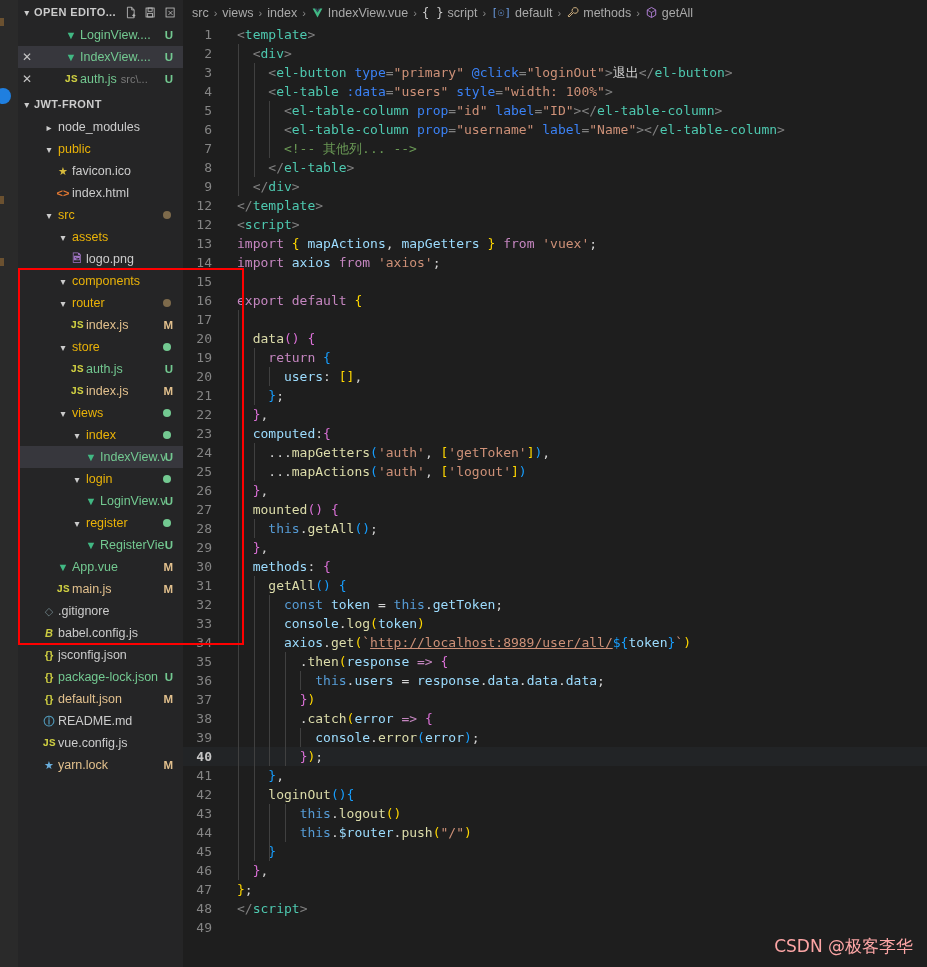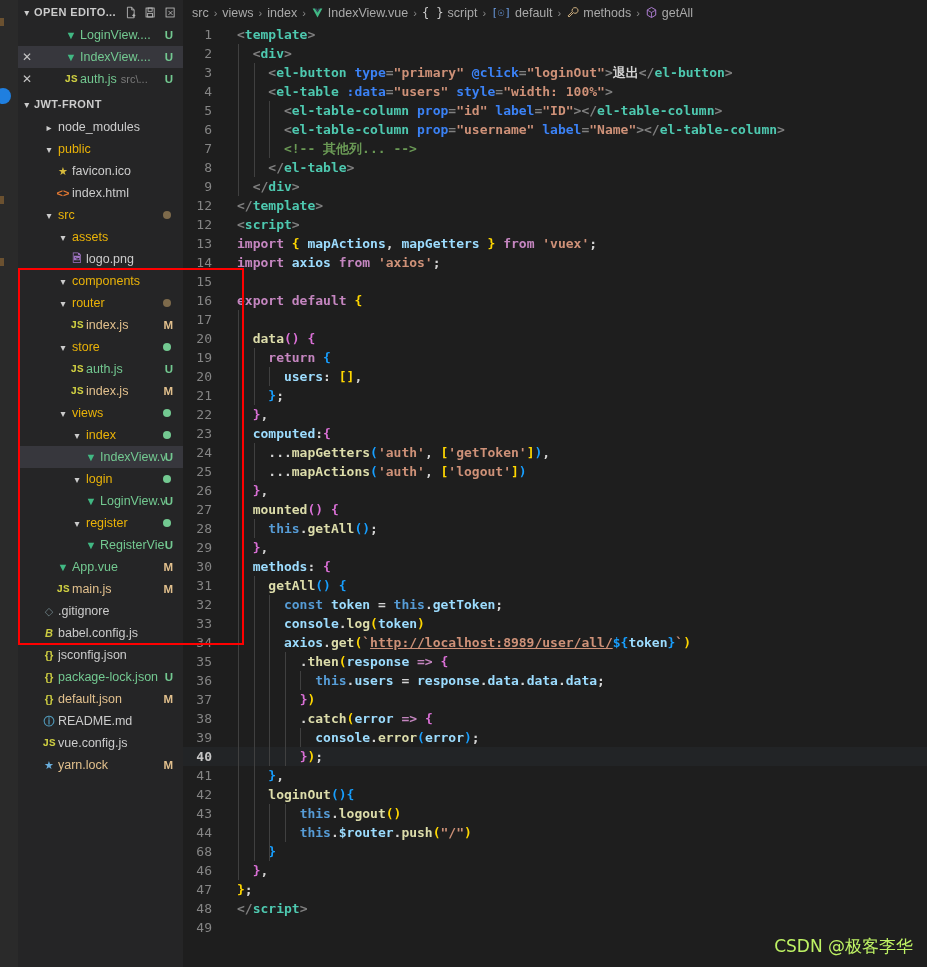--- a/index.html
+++ b/index.html
@@ -162,21 +162,21 @@
   .code-line.active { background: #222426; }
   .code-line.active .ln { color: #c6c6c6; font-weight: bold; }
   .ln {
     width: 46px;
     flex: 0 0 46px;
     text-align: right;
     padding-right: 17px;
     color: #858585;
     user-select: none;
   }
-  .code-text { position: relative; flex: 1 1 auto; padding-left: 8px; font-weight: bold; }
+  .code-text { position: relative; flex: 1 1 auto; padding-left: 8px; }
   .guide {
     position: absolute; top: 0; bottom: 0; width: 1px; background: #404040;
   }
   .t-tagname  { color: #4ec9b0; }
   .t-attr     { color: #3b82f6; }
   .t-str      { color: #ce9178; }
   .t-punc     { color: #808080; }
   .t-bracket1 { color: #ffd700; }
   .t-bracket2 { color: #da70d6; }
   .t-bracket3 { color: #179fff; }
@@ -186,21 +186,21 @@
   .t-var      { color: #9cdcfe; }
   .t-prop     { color: #9cdcfe; }
   .t-comment  { color: #6a9955; }
   .t-plain    { color: #d4d4d4; }
   .t-link     { color: #ce9178; text-decoration: underline; text-decoration-color:#ce9178; }
   .t-cn       { color: #d4d4d4; font-family: "DejaVu Sans", sans-serif; }
 
   .watermark {
     position: absolute;
     right: 14px; bottom: 9px;
-    color: #bef264;
+    color: #fca5a5;
     font-size: 17px;
     font-family: "DejaVu Sans", sans-serif;
     z-index: 40;
   }
 </style>
 </head>
 <body>
 
 <div id="root">
 
@@ -536,21 +536,21 @@
         <div class="code-line"><span class="ln">35</span><span class="code-text"><span class="guide" style="left:9px"></span><span class="guide" style="left:24.6px"></span><span class="guide" style="left:40.2px"></span><span class="guide" style="left:55.8px"></span><span class="t-plain">        </span><span class="t-plain">.</span><span class="t-fn">then</span><span class="t-bracket1">(</span><span class="t-var">response</span><span class="t-plain"> </span><span class="t-kw">=&gt;</span><span class="t-plain"> </span><span class="t-bracket2">{</span></span></div>
         <div class="code-line"><span class="ln">36</span><span class="code-text"><span class="guide" style="left:9px"></span><span class="guide" style="left:24.6px"></span><span class="guide" style="left:40.2px"></span><span class="guide" style="left:55.8px"></span><span class="guide" style="left:71.4px"></span><span class="t-plain">          </span><span class="t-kw2">this</span><span class="t-plain">.</span><span class="t-prop">users</span><span class="t-plain"> = </span><span class="t-var">response</span><span class="t-plain">.</span><span class="t-prop">data</span><span class="t-plain">.</span><span class="t-prop">data</span><span class="t-plain">.</span><span class="t-prop">data</span><span class="t-plain">;</span></span></div>
         <div class="code-line"><span class="ln">37</span><span class="code-text"><span class="guide" style="left:9px"></span><span class="guide" style="left:24.6px"></span><span class="guide" style="left:40.2px"></span><span class="guide" style="left:55.8px"></span><span class="t-plain">        </span><span class="t-bracket2">}</span><span class="t-bracket1">)</span></span></div>
         <div class="code-line"><span class="ln">38</span><span class="code-text"><span class="guide" style="left:9px"></span><span class="guide" style="left:24.6px"></span><span class="guide" style="left:40.2px"></span><span class="guide" style="left:55.8px"></span><span class="t-plain">        </span><span class="t-plain">.</span><span class="t-fn">catch</span><span class="t-bracket1">(</span><span class="t-var">error</span><span class="t-plain"> </span><span class="t-kw">=&gt;</span><span class="t-plain"> </span><span class="t-bracket2">{</span></span></div>
         <div class="code-line"><span class="ln">39</span><span class="code-text"><span class="guide" style="left:9px"></span><span class="guide" style="left:24.6px"></span><span class="guide" style="left:40.2px"></span><span class="guide" style="left:55.8px"></span><span class="guide" style="left:71.4px"></span><span class="t-plain">          </span><span class="t-var">console</span><span class="t-plain">.</span><span class="t-fn">error</span><span class="t-bracket3">(</span><span class="t-var">error</span><span class="t-bracket3">)</span><span class="t-plain">;</span></span></div>
         <div class="code-line active"><span class="ln">40</span><span class="code-text"><span class="guide" style="left:9px"></span><span class="guide" style="left:24.6px"></span><span class="guide" style="left:40.2px"></span><span class="guide" style="left:55.8px"></span><span class="t-plain">        </span><span class="t-bracket2">}</span><span class="t-bracket1">)</span><span class="t-plain">;</span></span></div>
         <div class="code-line"><span class="ln">41</span><span class="code-text"><span class="guide" style="left:9px"></span><span class="guide" style="left:24.6px"></span><span class="t-plain">    </span><span class="t-bracket3">}</span><span class="t-plain">,</span></span></div>
         <div class="code-line"><span class="ln">42</span><span class="code-text"><span class="guide" style="left:9px"></span><span class="guide" style="left:24.6px"></span><span class="t-plain">    </span><span class="t-fn">loginOut</span><span class="t-bracket3">(</span><span class="t-bracket3">)</span><span class="t-bracket3">{</span></span></div>
         <div class="code-line"><span class="ln">43</span><span class="code-text"><span class="guide" style="left:9px"></span><span class="guide" style="left:24.6px"></span><span class="guide" style="left:40.2px"></span><span class="guide" style="left:55.8px"></span><span class="t-plain">        </span><span class="t-kw2">this</span><span class="t-plain">.</span><span class="t-fn">logout</span><span class="t-bracket1">(</span><span class="t-bracket1">)</span></span></div>
         <div class="code-line"><span class="ln">44</span><span class="code-text"><span class="guide" style="left:9px"></span><span class="guide" style="left:24.6px"></span><span class="guide" style="left:40.2px"></span><span class="guide" style="left:55.8px"></span><span class="t-plain">        </span><span class="t-kw2">this</span><span class="t-plain">.</span><span class="t-prop">$router</span><span class="t-plain">.</span><span class="t-fn">push</span><span class="t-bracket1">(</span><span class="t-str">"/"</span><span class="t-bracket1">)</span></span></div>
-        <div class="code-line"><span class="ln">68</span><span class="code-text"><span class="guide" style="left:9px"></span><span class="guide" style="left:24.6px"></span><span class="guide" style="left:40.2px"></span><span class="t-plain">    </span><span class="t-bracket3">}</span></span></div>
+        <div class="code-line"><span class="ln">45</span><span class="code-text"><span class="guide" style="left:9px"></span><span class="guide" style="left:24.6px"></span><span class="guide" style="left:40.2px"></span><span class="t-plain">    </span><span class="t-bracket3">}</span></span></div>
         <div class="code-line"><span class="ln">46</span><span class="code-text"><span class="guide" style="left:9px"></span><span class="t-plain">  </span><span class="t-bracket2">}</span><span class="t-plain">,</span></span></div>
         <div class="code-line"><span class="ln">47</span><span class="code-text"><span class="t-plain"></span><span class="t-bracket1">}</span><span class="t-plain">;</span></span></div>
         <div class="code-line"><span class="ln">48</span><span class="code-text"><span class="t-punc">&lt;/</span><span class="t-tagname">script</span><span class="t-punc">&gt;</span></span></div>
         <div class="code-line"><span class="ln">49</span><span class="code-text"></span></div>
       </div>
   </div>
 
   <div class="annot" id="annot-0" style="left: 18px; top: 268px; width: 226px; height: 377px; border-color: rgb(255, 0, 0);"></div>
 
   <div class="watermark">CSDN @极客李华</div>

